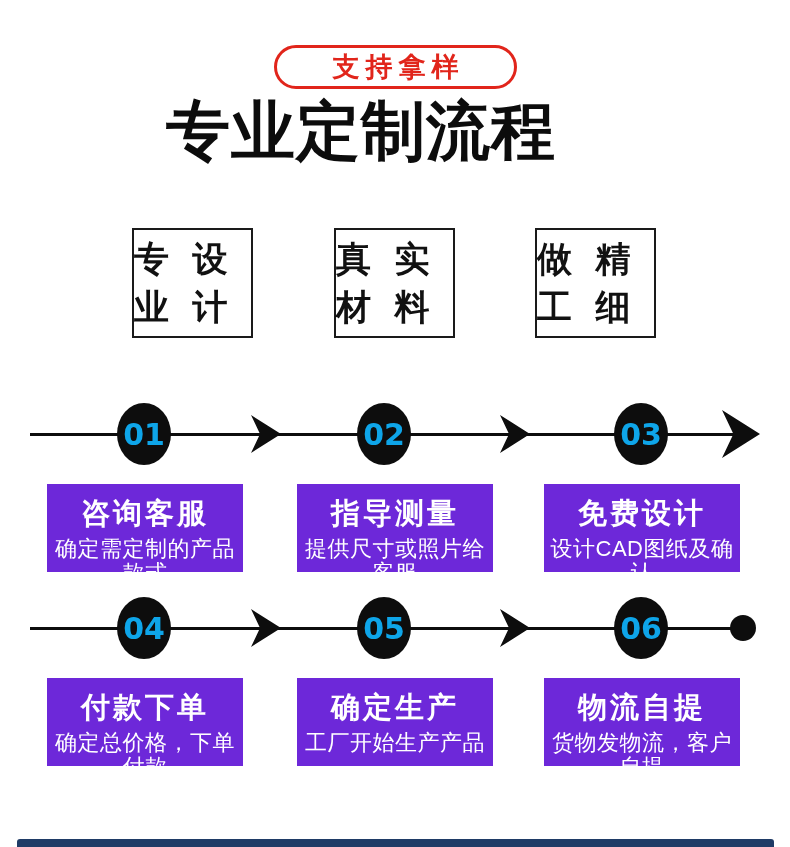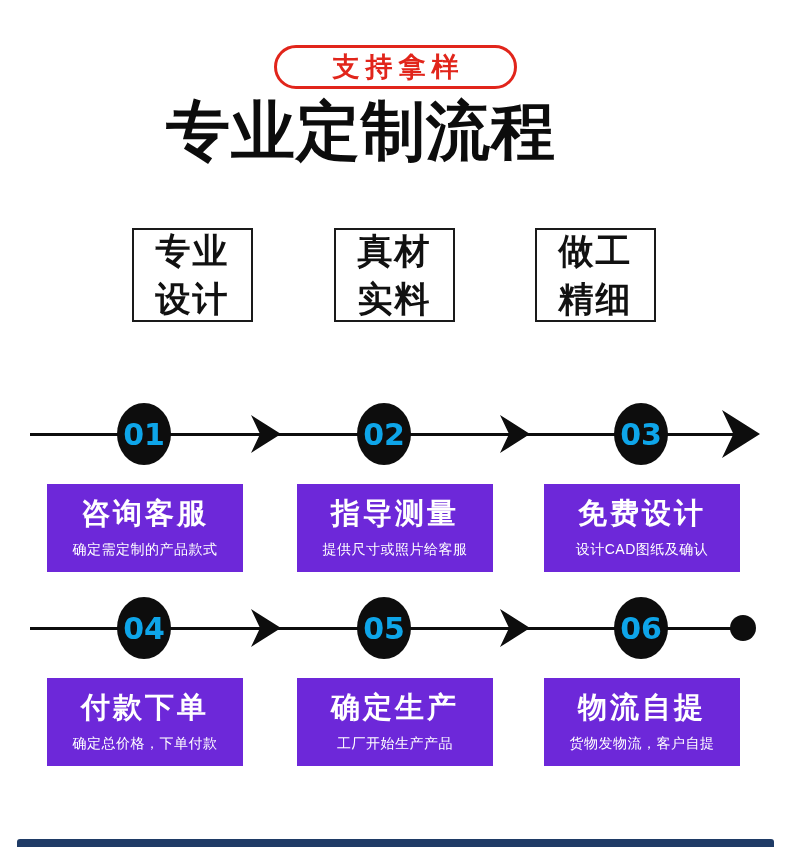--- a/index.html
+++ b/index.html
@@ -24,23 +24,23 @@
     letter-spacing:6px;text-indent:6px;
   }
   
   .title{
     position:absolute;left:0;top:88px;width:722px;margin:0;
     text-align:center;color:#0c0c0c;
     font-size:64px;font-weight:800;letter-spacing:1px;
   }
   
   .feature-box{
-    position:absolute;top:228px;width:121px;height:94px;
+    position:absolute;top:228px;width:121px;height:110px;
     border:2px solid #1a1a1a;box-sizing:border-box;
-    display:flex;flex-direction:column;align-items:center;justify-content:center;
+    display:flex;flex-direction:row;align-items:center;justify-content:center;
     color:#111;font-size:35px;font-weight:600;line-height:48px;
     letter-spacing:2px;
   }
   .f1{left:132px}.f2{left:334px}.f3{left:535px}
   
   .flow-line{position:absolute;left:30px;height:3px;background:#0d0d0d;}
   .flow-line.r1{top:433px;width:722px;}
   .flow-line.r2{top:627px;width:708px;}
   .step-circle{
     position:absolute;width:54px;height:62px;border-radius:50%;
@@ -66,21 +66,21 @@
   }
   
   .step-box{
     position:absolute;width:196px;height:88px;background:#6d28d9;
     color:#ffffff;text-align:center;box-sizing:border-box;padding-top:11px;
   }
   .row1-box{top:484px;}
   .row2-box{top:678px;}
   .b1{left:47px}.b2{left:297px}.b3{left:544px}
   .step-title{font-size:29px;font-weight:bold;letter-spacing:3px;line-height:36px;}
-  .step-desc{font-size:14px;letter-spacing:0.5px;margin-top:6px;line-height:24px;}
+  .step-desc{font-size:22px;letter-spacing:0.5px;margin-top:6px;line-height:24px;}
   
   .footer-bar{
     position:absolute;left:17px;top:839px;width:757px;height:8px;
     background:#1f3b66;border-radius:3px 3px 0 0;
   }
 </style>
 </head>
 <body>
 
 <div class="page">

